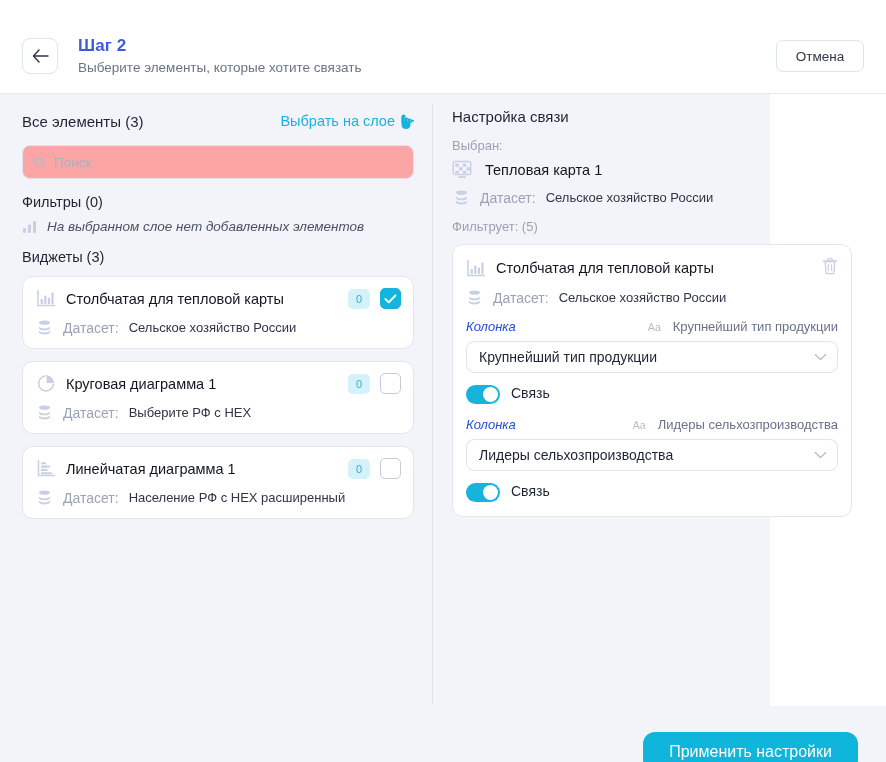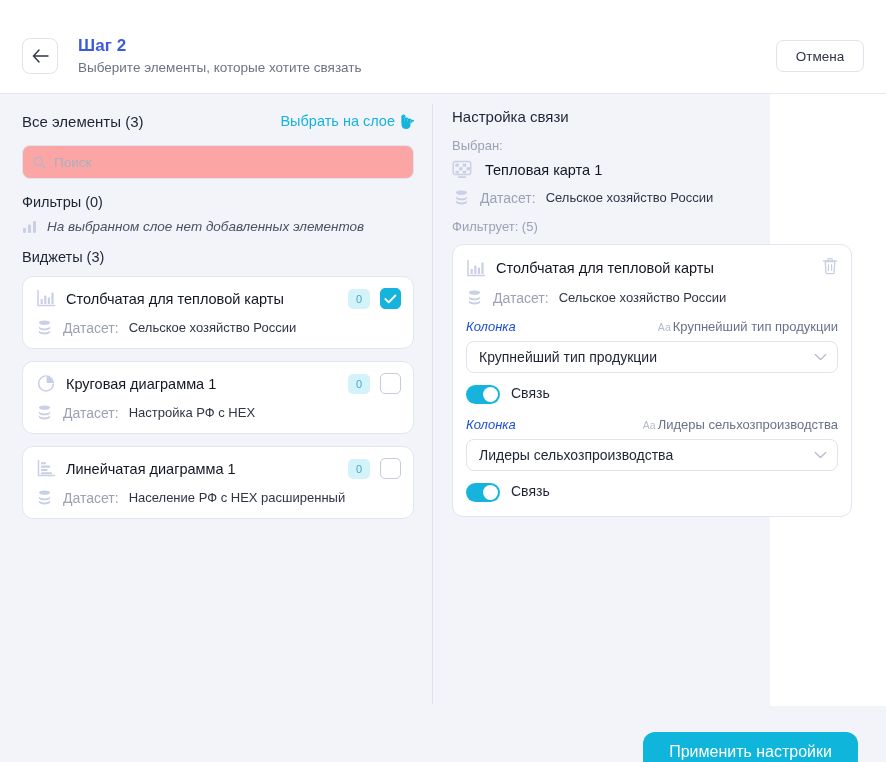--- a/index.html
+++ b/index.html
@@ -100,21 +100,21 @@
     margin-top: 10px; background: #fff; border: 1px solid #e1e6f0;
     border-radius: 11px; padding: 12px 13px 14px 13px;
   }
   .lc-row1 { display: flex; align-items: center; gap: 10px; }
   .lc-title { font-size: 14.5px; color: #121722; flex: 1 1 auto; }
   .trash { cursor: pointer; flex: 0 0 auto; }
   .lc-ds { display: flex; align-items: center; gap: 10px; margin-top: 10px; }
 
   .col-head { display: flex; align-items: baseline; justify-content: space-between; margin-top: 13px; }
   .col-left { font-size: 13px; color: #1d4ed8; font-style: italic; }
-  .col-right { display: flex; align-items: baseline; gap: 2px; }
+  .col-right { display: flex; align-items: baseline; gap: 12px; }
   .aa { font-size: 10.5px; color: #b4bccc; }
   .col-right-text { font-size: 13px; color: #69718a; }
 
   .select {
     margin-top: 7px; height: 32px; background: #fff; border: 1px solid #dfe3ec;
     border-radius: 8px; display: flex; align-items: center;
     padding: 0 10px 0 12px; cursor: pointer;
   }
   .select-value { flex: 1 1 auto; font-size: 14px; color: #1d2433; }
 
@@ -240,21 +240,21 @@
             <span class="badge">0</span>
             <span class="chk"></span>
           </div>
           <div class="card-row2">
             <svg width="17" height="17" viewBox="0 0 17 17">
               <ellipse cx="8.5" cy="3.6" rx="5.6" ry="2.2" fill="#c9cfe4"></ellipse>
               <path d="M2.9 7.2 a5.6 2.2 0 0 0 11.2 0 v1.9 a5.6 2.2 0 0 1 -11.2 0 z" fill="#c9cfe4"></path>
               <path d="M2.9 11.3 a5.6 2.2 0 0 0 11.2 0 v1.9 a5.6 2.2 0 0 1 -11.2 0 z" fill="#c9cfe4"></path>
             </svg>
             <span class="ds-label">Датасет:</span>
-            <span class="ds-value">Настройка РФ с HEX</span>
+            <span class="ds-value">Выберите РФ с HEX</span>
           </div>
         </div>
 
         <div class="card">
           <div class="card-row1">
             <svg width="20" height="19" viewBox="0 0 20 19">
               <path d="M2.5 1.5 V16.5 H18.5" fill="none" stroke="#c9cfe4" stroke-width="1.5" stroke-linecap="round"></path>
               <rect x="5" y="3.2" width="5" height="2.1" rx=".6" fill="#c9cfe4"></rect>
               <rect x="5" y="6.6" width="9" height="2.1" rx=".6" fill="#c9cfe4"></rect>
               <rect x="5" y="10" width="6.5" height="2.1" rx=".6" fill="#c9cfe4"></rect>

